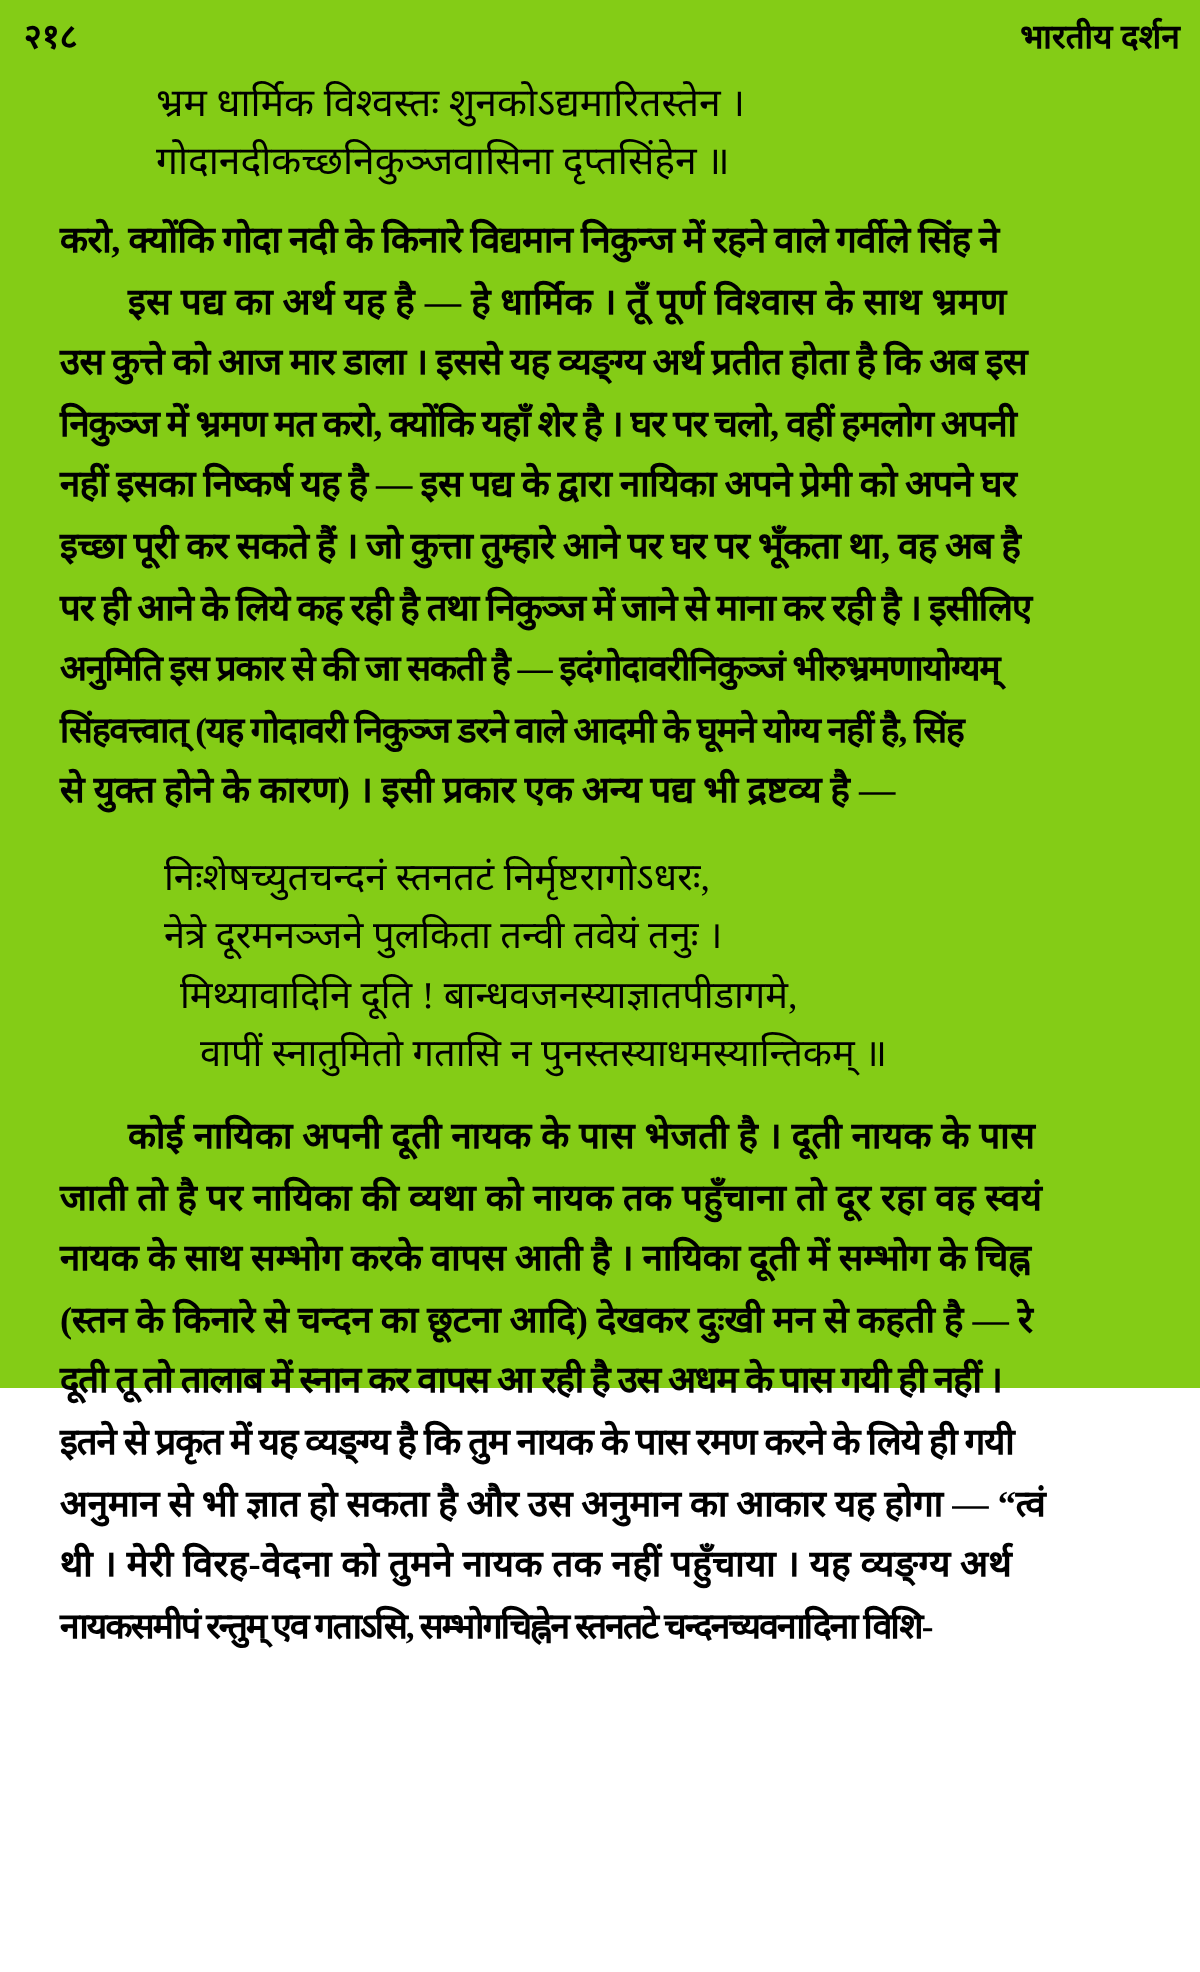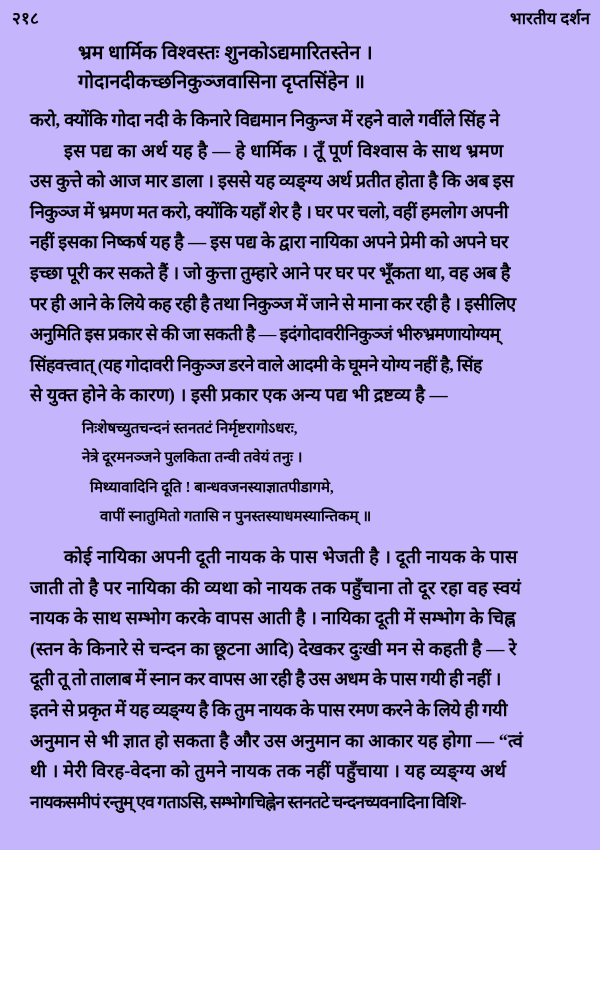--- a/index.html
+++ b/index.html
@@ -12,22 +12,22 @@
     height: 986px;
     overflow: hidden;
     font-family: "Liberation Serif", "DejaVu Serif", serif;
     color: #000000;
     -webkit-font-smoothing: none;
   }
 
   .page {
     position: relative;
     width: 600px;
-    height: 850px;
-    background: #c4b5fd;
+    height: 694px;
+    background: #84cc16;
     box-sizing: border-box;
   }
 
   
   .running-head {
     position: absolute;
     top: 6px;
     left: 12px;
     right: 10px;
     height: 28px;
@@ -50,38 +50,38 @@
   
   .content {
     position: absolute;
     top: 38px;
     left: 30px;
     width: 560px;
   }
 
   
   .verse {
-    font-weight: 700;
+    font-weight: 400;
     font-size: 19px;
     line-height: 29px;
     margin: 0;
     padding: 0;
     white-space: nowrap;
   }
   .verse-top {
     margin-left: 48px;
     margin-bottom: 2px;
   }
   .verse-top .vline { font-size: 19.5px; }
 
   .verse-mid {
     margin-left: 52px;
-    margin-top: 3px;
+    margin-top: 14px;
     margin-bottom: 6px;
-    font-size: 15px;
+    font-size: 19px;
     line-height: 29.5px;
   }
   .verse-mid .vline:nth-child(3) { margin-left: 8px; }
   .verse-mid .vline:nth-child(4) { margin-left: 18px; }
 
   .vline { display: block; }
 
   
   .prose {
     margin: 0;

